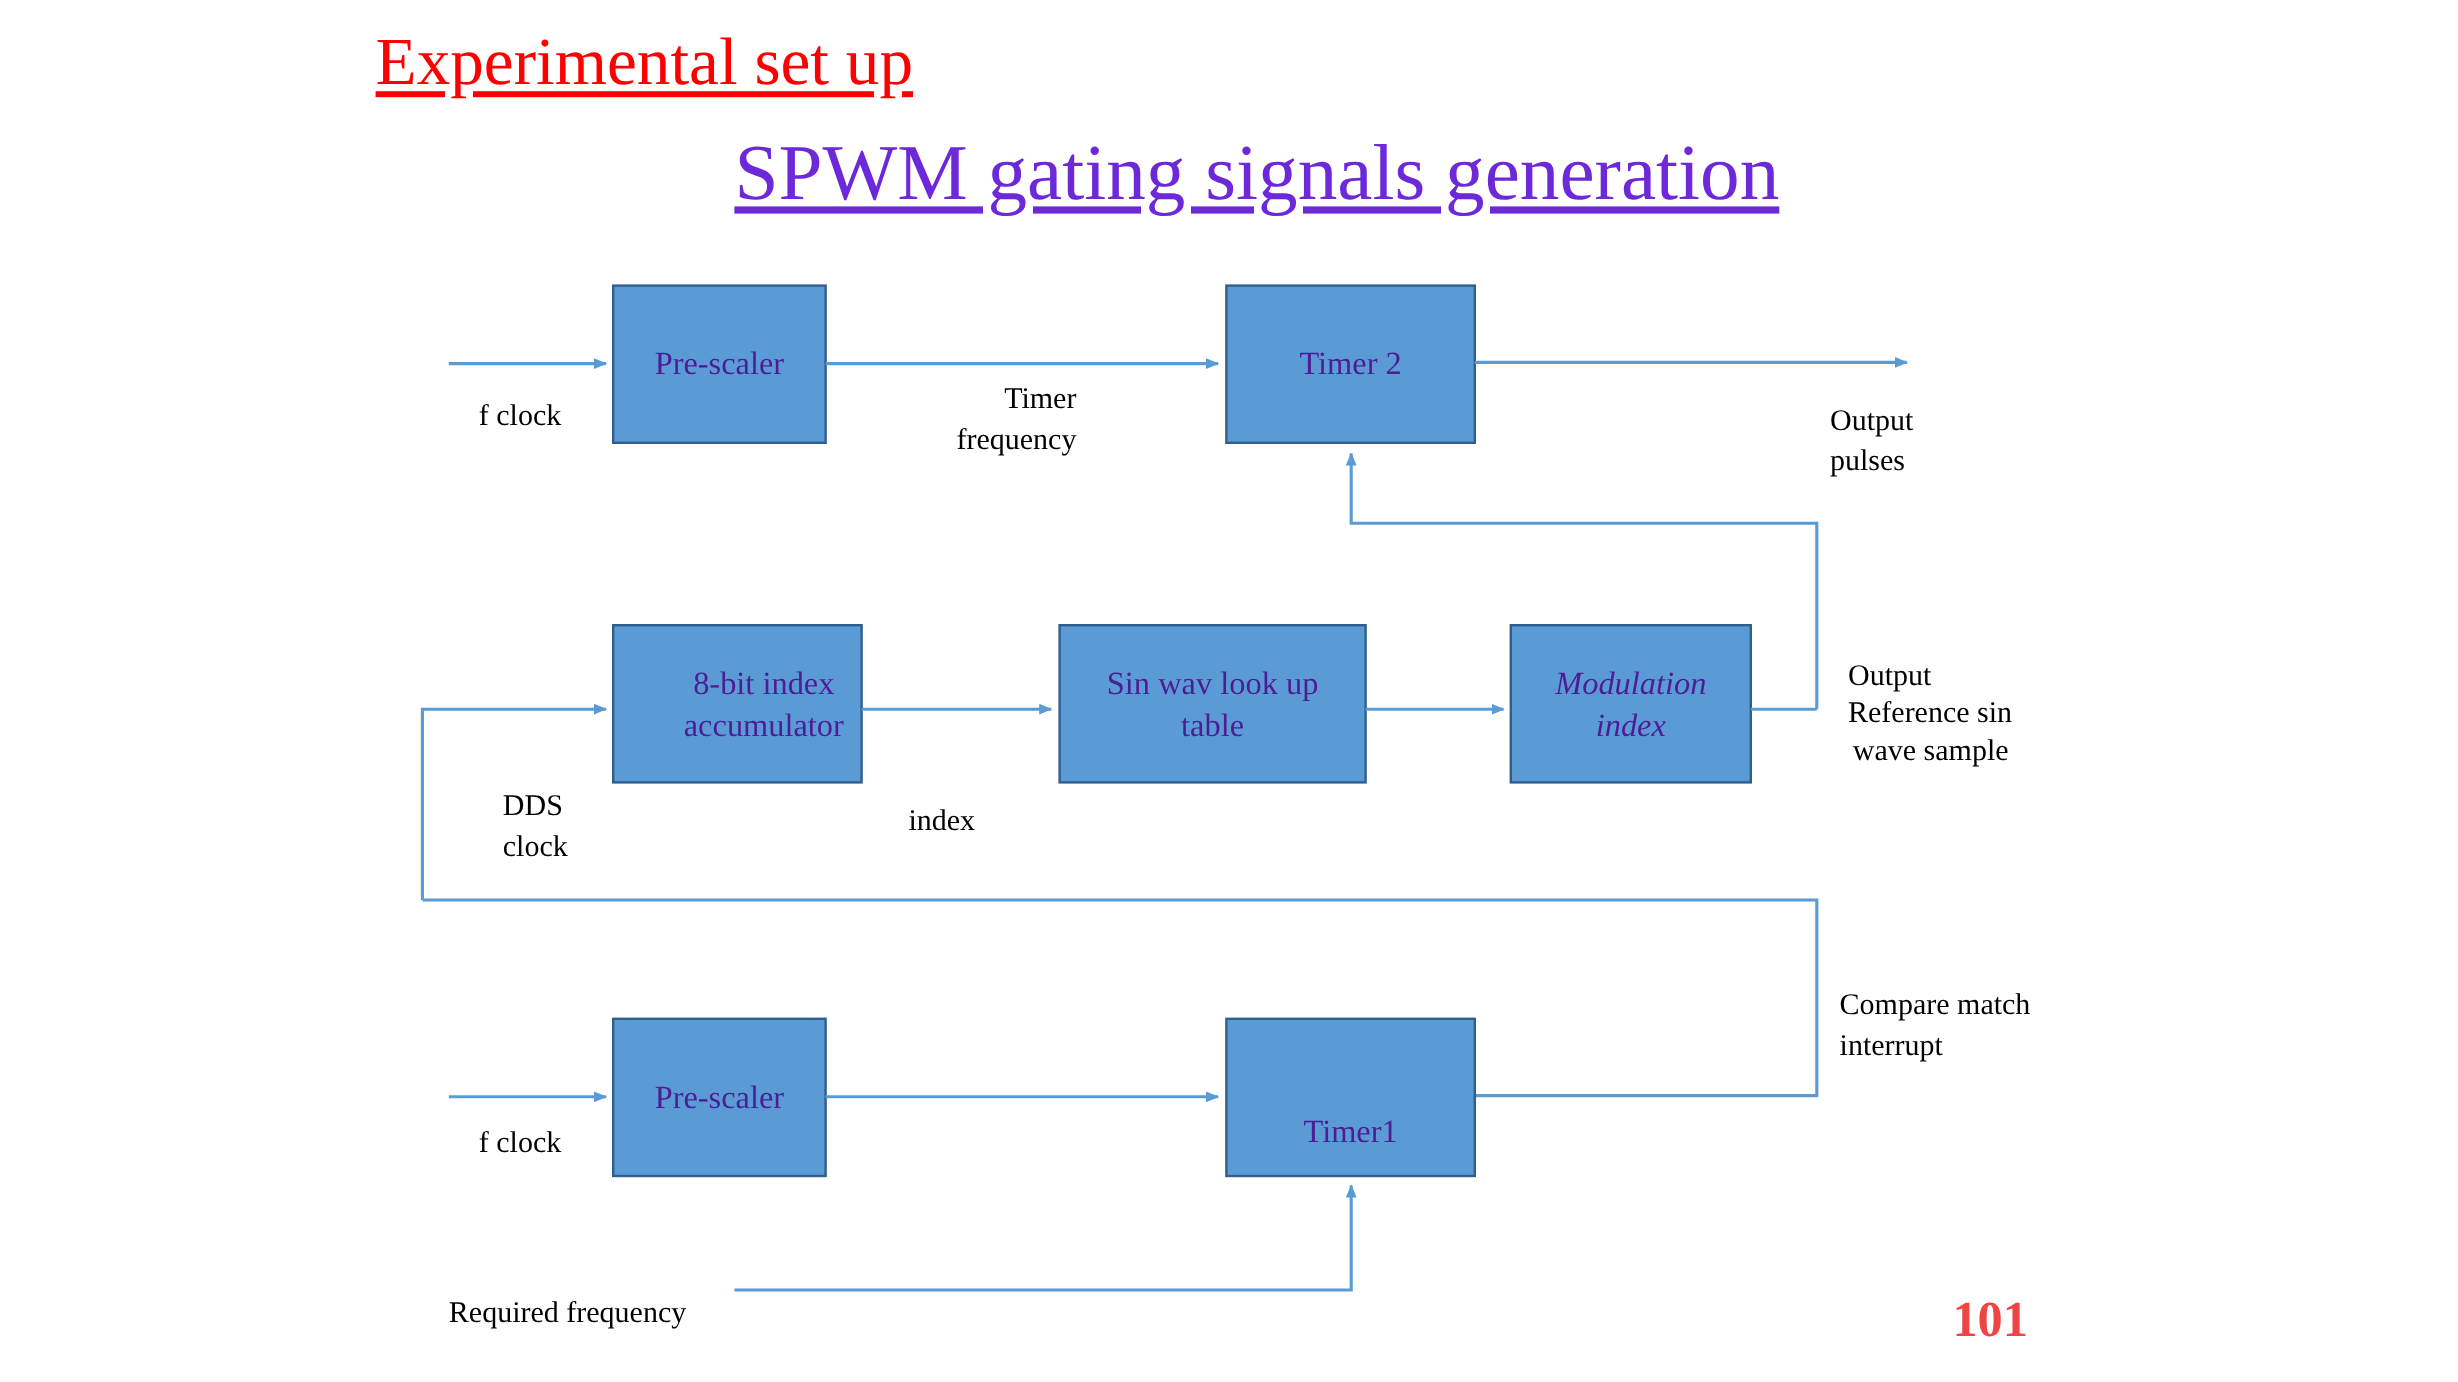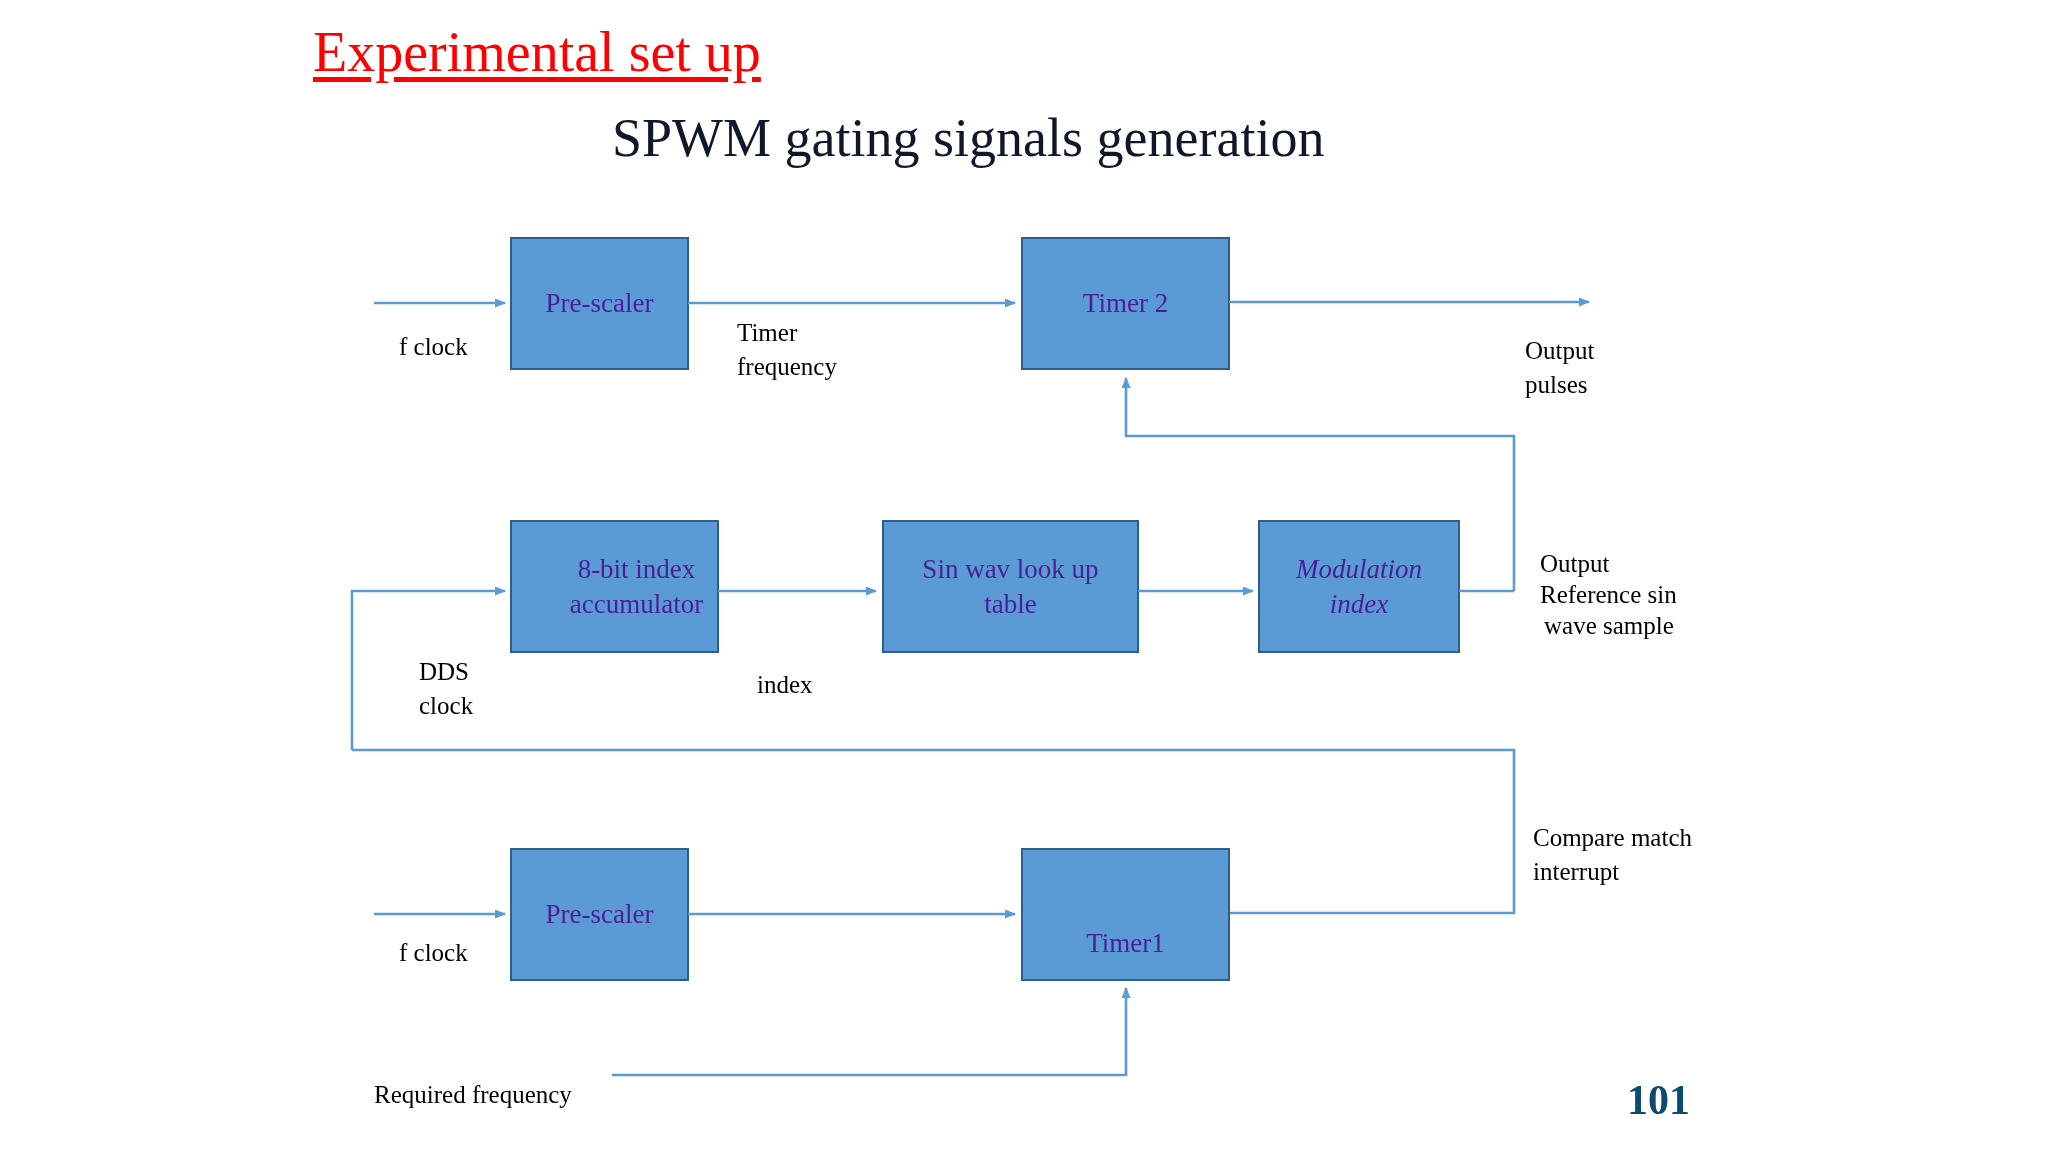--- a/index.html
+++ b/index.html
@@ -31,23 +31,24 @@
     color: #FF0000;
     text-decoration: underline;
     text-underline-offset: 6px;
     white-space: nowrap;
     font-family: "Liberation Serif", "DejaVu Serif", serif;
   }
   .title-sub {
     position: absolute;
     left: 612px;
     top: 110px;
-    font-size: 54px;
+    font-size: 66px;
     line-height: 1.05;
-    color: #0f172a;
+    color: #6d28d9;
+    text-decoration: underline;
     text-underline-offset: 6px;
     white-space: nowrap;
     font-family: "Liberation Serif", "DejaVu Serif", serif;
   }
   
   #diagram {
     position: absolute;
     left: 0;
     top: 0;
     width: 2048px;
@@ -77,28 +78,28 @@
     align-items: center;
     pointer-events: none;
   }
   .note {
     position: absolute;
     font-size: 25px;
     line-height: 1.36;
     color: #000000;
     white-space: pre-line;
   }
-  .note.center { text-align: left; }
+  .note.center { text-align: right; }
   .pagenum {
     position: absolute;
     right: 22px;
     bottom: 28px;
     font-size: 42px;
     font-weight: bold;
-    color: #0c4a6e;
+    color: #ef4444;
     font-family: "Liberation Serif", "DejaVu Serif", serif;
     text-align: right;
   }
 </style>
 </head>
 <body>
 
 <div id="slide">
 
   <div class="title-main">Experimental set up</div>

